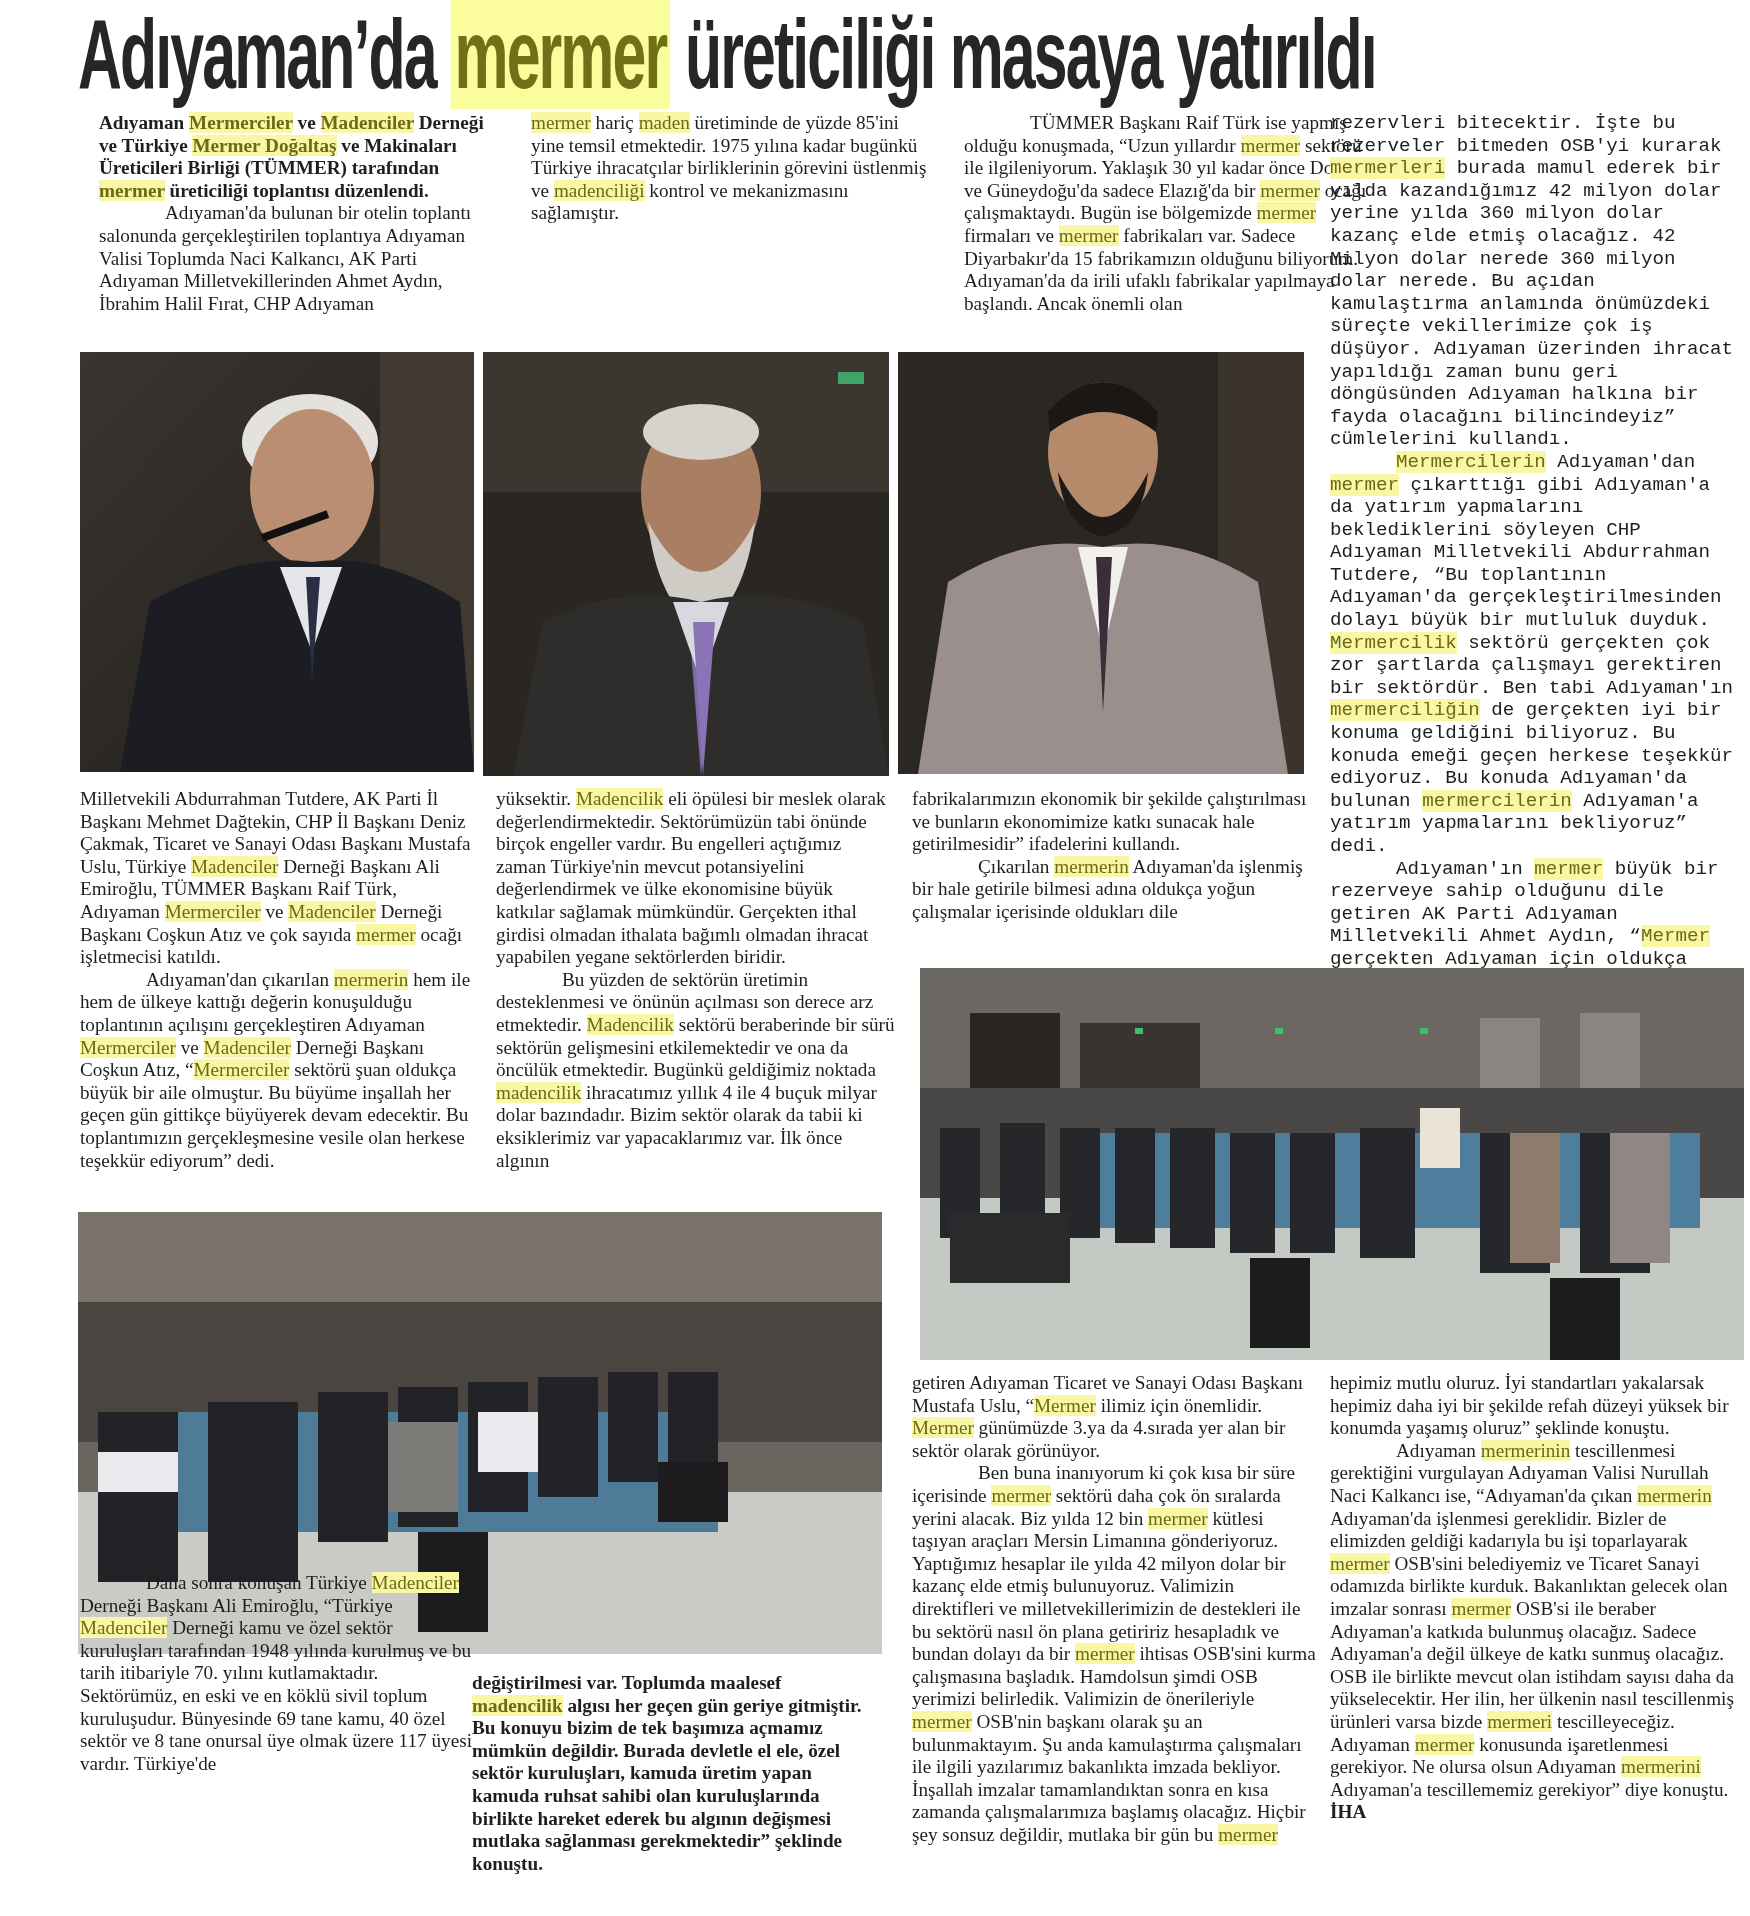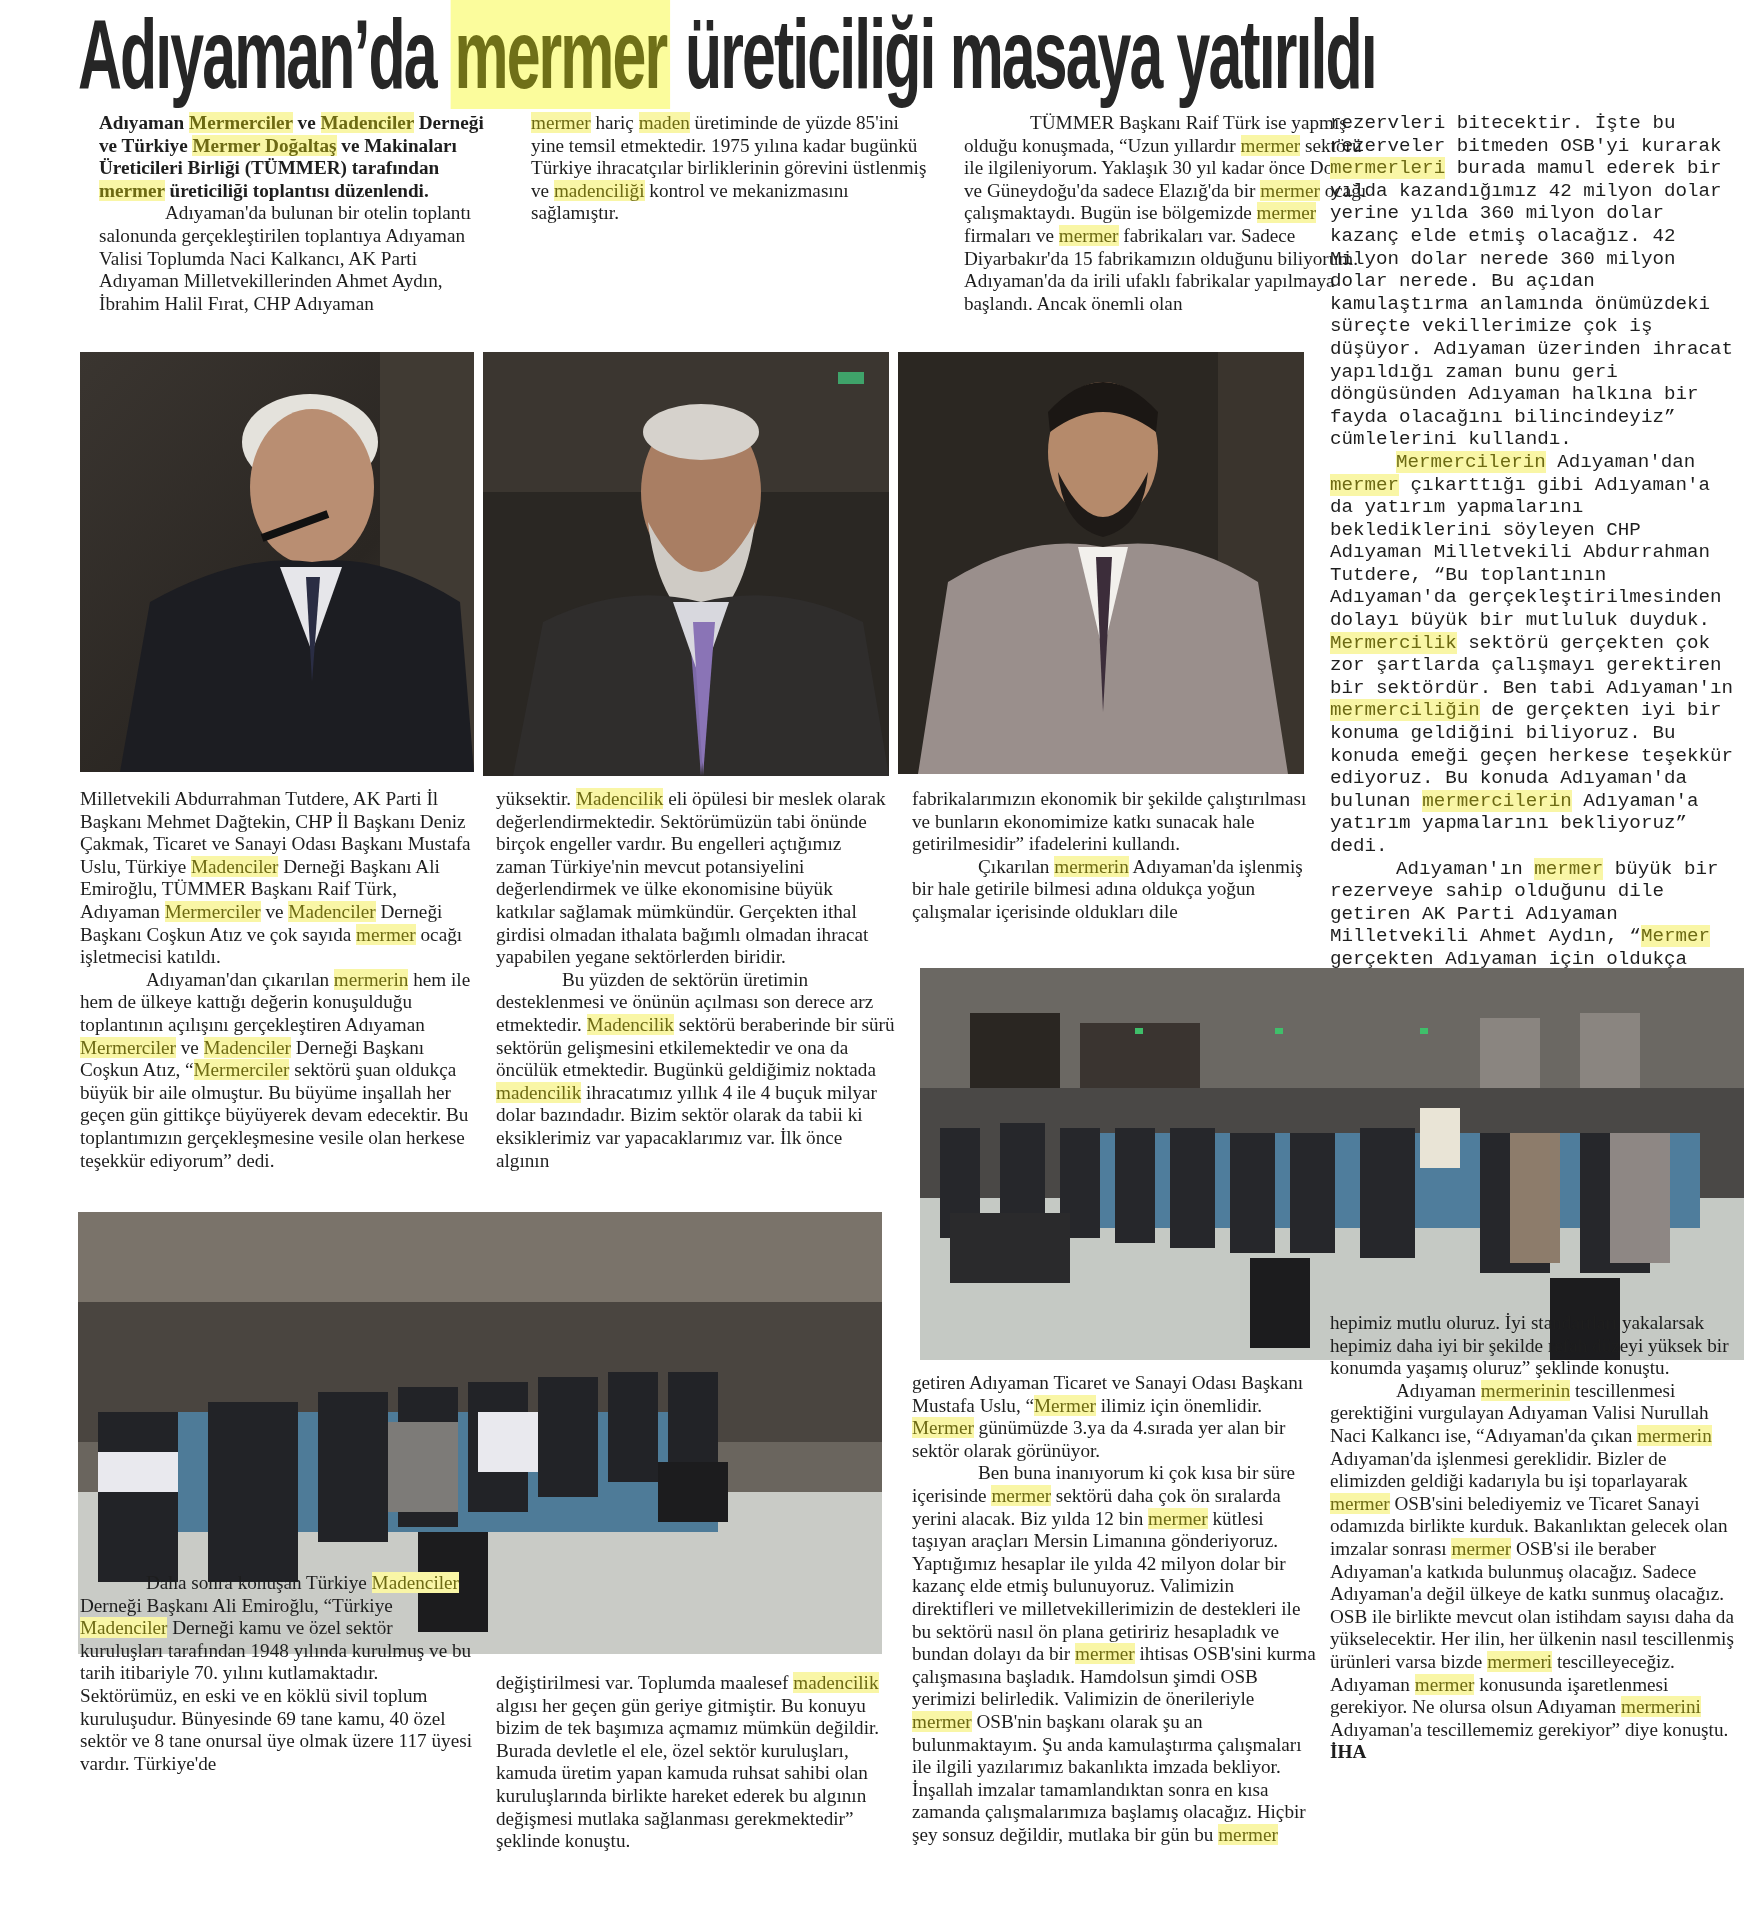--- a/index.html
+++ b/index.html
@@ -155,22 +155,22 @@
     <rect x="400" y="200" width="60" height="60" fill="#e9e9ee"></rect>
     <rect x="580" y="250" width="70" height="60" fill="#1c1c1e"></rect>
     <rect x="340" y="320" width="70" height="100" fill="#1c1c1e"></rect>
   </svg>
 </div>
 
 <div class="col" style="left:912px; top:1372px; width:405px;">
     <p><span>getiren Adıyaman Ticaret ve Sanayi Odası Başkanı Mustafa Uslu, “</span><span class="hl">Mermer</span><span> ilimiz için önemlidir. </span><span class="hl">Mermer</span><span> günümüzde 3.ya da 4.sırada yer alan bir sektör olarak görünüyor.</span></p>
     <p class="ind"><span>Ben buna inanıyorum ki çok kısa bir süre içerisinde </span><span class="hl">mermer</span><span> sektörü daha çok ön sıralarda yerini alacak. Biz yılda 12 bin </span><span class="hl">mermer</span><span> kütlesi taşıyan araçları Mersin Limanına gönderiyoruz. Yaptığımız hesaplar ile yılda 42 milyon dolar bir kazanç elde etmiş bulunuyoruz. Valimizin direktifleri ve milletvekillerimizin de destekleri ile bu sektörü nasıl ön plana getiririz hesapladık ve bundan dolayı da bir </span><span class="hl">mermer</span><span> ihtisas OSB'sini kurma çalışmasına başladık. Hamdolsun şimdi OSB yerimizi belirledik. Valimizin de önerileriyle </span><span class="hl">mermer</span><span> OSB'nin başkanı olarak şu an bulunmaktayım. Şu anda kamulaştırma çalışmaları ile ilgili yazılarımız bakanlıkta imzada bekliyor. İnşallah imzalar tamamlandıktan sonra en kısa zamanda çalışmalarımıza başlamış olacağız. Hiçbir şey sonsuz değildir, mutlaka bir gün bu </span><span class="hl">mermer</span></p>
   </div>
-<div class="col" style="left:1330px; top:1312px; width:405px;">
+<div class="col" style="left:1330px; top:1372px; width:405px;">
     <p><span>hepimiz mutlu oluruz. İyi standartları yakalarsak hepimiz daha iyi bir şekilde refah düzeyi yüksek bir konumda yaşamış oluruz” şeklinde konuştu.</span></p>
     <p class="ind"><span>Adıyaman </span><span class="hl">mermerinin</span><span> tescillenmesi gerektiğini vurgulayan Adıyaman Valisi Nurullah Naci Kalkancı ise, “Adıyaman'da çıkan </span><span class="hl">mermerin</span><span> Adıyaman'da işlenmesi gereklidir. Bizler de elimizden geldiği kadarıyla bu işi toparlayarak </span><span class="hl">mermer</span><span> OSB'sini belediyemiz ve Ticaret Sanayi odamızda birlikte kurduk. Bakanlıktan gelecek olan imzalar sonrası </span><span class="hl">mermer</span><span> OSB'si ile beraber Adıyaman'a katkıda bulunmuş olacağız. Sadece Adıyaman'a değil ülkeye de katkı sunmuş olacağız. OSB ile birlikte mevcut olan istihdam sayısı daha da yükselecektir. Her ilin, her ülkenin nasıl tescillenmiş ürünleri varsa bizde </span><span class="hl">mermeri</span><span> tescilleyeceğiz. Adıyaman </span><span class="hl">mermer</span><span> konusunda işaretlenmesi gerekiyor. Ne olursa olsun Adıyaman </span><span class="hl">mermerini</span><span> Adıyaman'a tescillememiz gerekiyor” diye konuştu. </span><b>İHA</b></p>
   </div>
 <div class="col" style="left:80px; top:1572px; width:400px;">
     <p class="ind"><span>Daha sonra konuşan Türkiye </span><span class="hl">Madenciler</span><span> Derneği Başkanı Ali Emiroğlu, “Türkiye </span><span class="hl">Madenciler</span><span> Derneği kamu ve özel sektör kuruluşları tarafından 1948 yılında kurulmuş ve bu tarih itibariyle 70. yılını kutlamaktadır. Sektörümüz, en eski ve en köklü sivil toplum kuruluşudur. Bünyesinde 69 tane kamu, 40 özel sektör ve 8 tane onursal üye olmak üzere 117 üyesi vardır. Türkiye'de</span></p>
   </div>
-<div class="col" style="left:496px; top:1672px; width:400px;">
+<div class="col" style="left:472px; top:1672px; width:400px;font-weight:bold;">
     <p><span>değiştirilmesi var. Toplumda maalesef </span><span class="hl">madencilik</span><span> algısı her geçen gün geriye gitmiştir. Bu konuyu bizim de tek başımıza açmamız mümkün değildir. Burada devletle el ele, özel sektör kuruluşları, kamuda üretim yapan kamuda ruhsat sahibi olan kuruluşlarında birlikte hareket ederek bu algının değişmesi mutlaka sağlanması gerekmektedir” şeklinde konuştu.</span></p>
   </div>
 
 </body></html>

